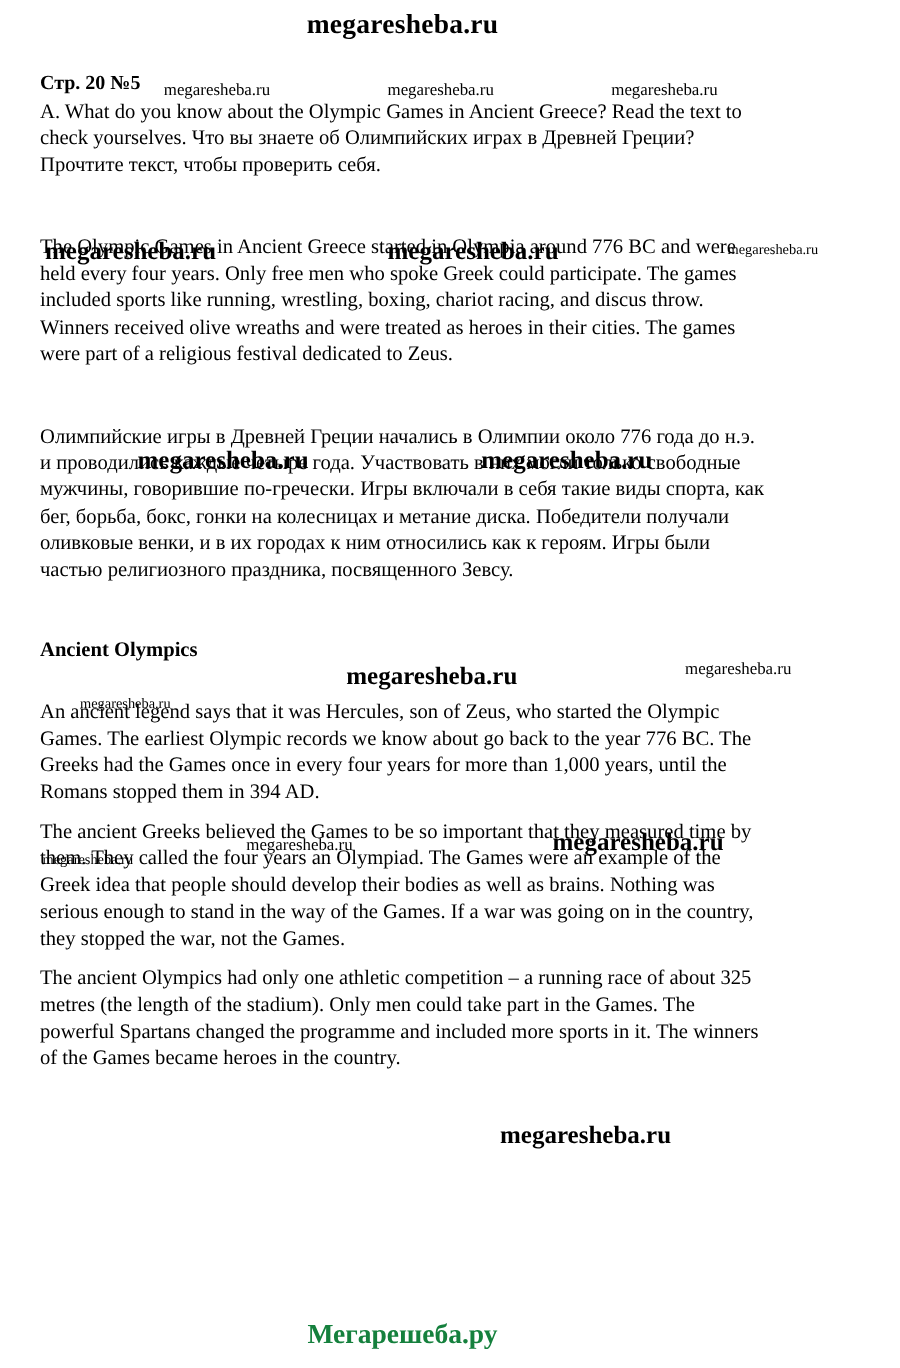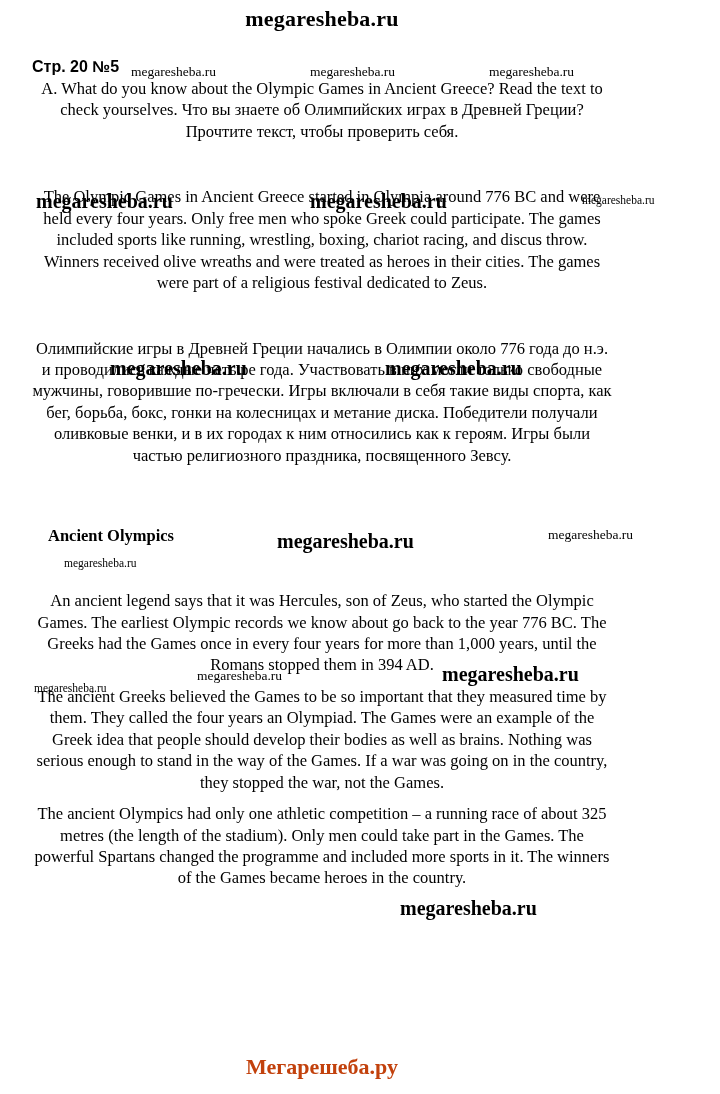--- a/index.html
+++ b/index.html
@@ -29,50 +29,50 @@
     font-size: 22px;
     letter-spacing: 0.2px;
     padding-top: 6px;
     color: #000;
   }
   .site-footer {
     text-align: center;
     font-family: "Liberation Serif", serif;
     font-weight: bold;
     font-size: 22px;
-    color: #c2410c;
+    color: #15803d;
     position: absolute;
     left: 0;
     right: 0;
     bottom: 14px;
   }
   .task-line {
     position: relative;
     margin-top: 26px;
     height: 20px;
   }
   .task-label {
     font-weight: bold;
     font-size: 16px;
-    font-family: Liberation Sans, sans-serif;
+    font-family: Liberation Serif, serif;
     margin-top: 12px;
   }
   p.body-text {
     font-size: 16.5px;
     line-height: 1.30;
     margin: 0 0 0 0;
-    text-align: center;
+    text-align: left;
   }
   .gap-sm { height: 10px; }
   .gap-md { height: 18px; }
   .gap-lg { height: 26px; }
   .heading-bold {
     font-weight: bold;
     font-size: 16.5px;
-    margin: 16px;
+    margin: 0;
   }
   
   .wm {
     position: absolute;
     font-family: "Liberation Serif", serif;
     color: #000;
     white-space: nowrap;
     pointer-events: none;
   }
   .wm-small {

